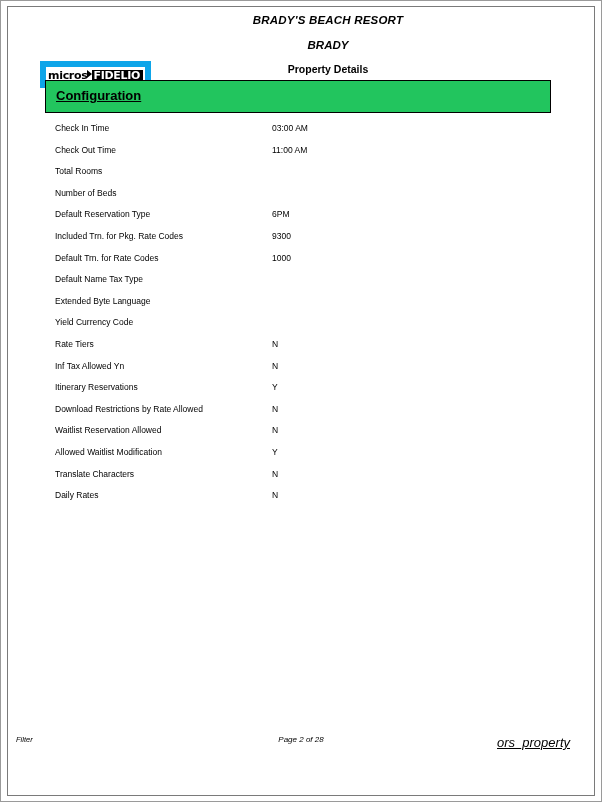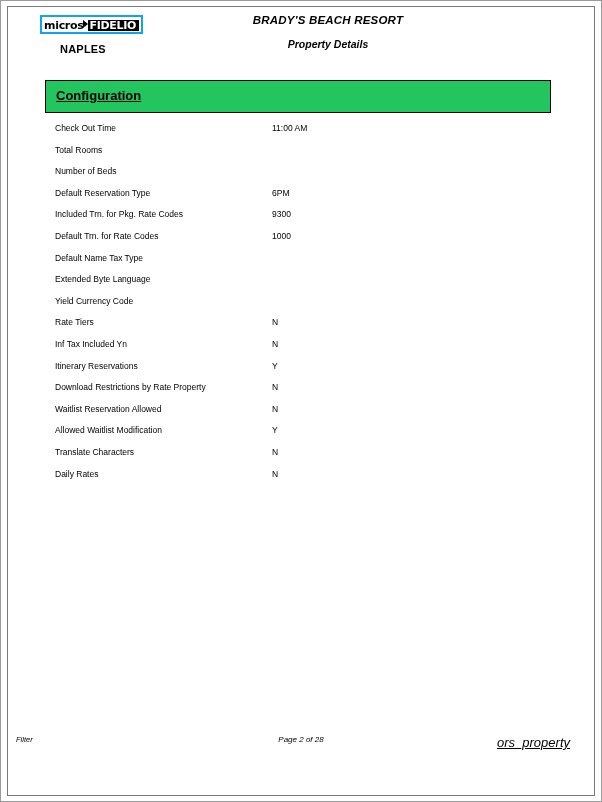--- a/index.html
+++ b/index.html
@@ -33,25 +33,26 @@
   
   .logo-wrap {
     position: absolute;
     left: 32px;
     top: 8px;
     width: 86px;
     text-align: center;
   }
   .logo {
     display: inline-block;
-    border: 2px solid #0ea5e9;
+    border: 6px solid #0ea5e9;
     background: #fff;
     padding: 1px 2px 1px 2px;
     line-height: 11px;
     white-space: nowrap;
+    margin-top: 46px;
   }
   .logo .m {
     font-size: 11px;
     font-weight: 700;
     letter-spacing: -0.3px;
     color: #000;
     font-family: "DejaVu Sans", sans-serif;
   }
   .logo .arrow {
     display: inline-block;
@@ -98,21 +99,20 @@
     margin-top: 13px;
     font-size: 11.5px;
     font-weight: 700;
     font-style: italic;
     color: #000;
   }
   .hdr-sub2 {
     margin-top: 12px;
     font-size: 10.5px;
     font-weight: 700;
-    font-style: italic;
     color: #000;
   }
 
   
   .section-box {
     position: absolute;
     left: 37px;
     top: 73px;
     width: 506px;
     height: 33px;
@@ -203,29 +203,34 @@
 
     <div class="logo-wrap">
       <span class="logo">
         <span class="m">micros</span><span class="arrow"></span><span class="f">FIDELIO</span>
       </span>
       <div class="property-name">NAPLES</div>
     </div>
 
     <div class="hdr-center">
       <div class="hdr-title">BRADY'S BEACH RESORT</div>
+      <div class="hdr-sub">BRADY</div>
       <div class="hdr-sub2">Property Details</div>
     </div>
 
     <div class="section-box">
       <div class="section-title">Configuration</div>
     </div>
 
     <div class="fields">
         <div class="row">
+          <div class="label">Check In Time</div>
+          <div class="value">03:00 AM</div>
+        </div>
+        <div class="row">
           <div class="label">Check Out Time</div>
           <div class="value">11:00 AM</div>
         </div>
         <div class="row">
           <div class="label">Total Rooms</div>
           <div class="value"></div>
         </div>
         <div class="row">
           <div class="label">Number of Beds</div>
           <div class="value"></div>
@@ -252,29 +257,29 @@
         </div>
         <div class="row">
           <div class="label">Yield Currency Code</div>
           <div class="value"></div>
         </div>
         <div class="row">
           <div class="label">Rate Tiers</div>
           <div class="value">N</div>
         </div>
         <div class="row">
-          <div class="label">Inf Tax Included Yn</div>
+          <div class="label">Inf Tax Allowed Yn</div>
           <div class="value">N</div>
         </div>
         <div class="row">
           <div class="label">Itinerary Reservations</div>
           <div class="value">Y</div>
         </div>
         <div class="row">
-          <div class="label">Download Restrictions by Rate Property</div>
+          <div class="label">Download Restrictions by Rate Allowed</div>
           <div class="value">N</div>
         </div>
         <div class="row">
           <div class="label">Waitlist Reservation Allowed</div>
           <div class="value">N</div>
         </div>
         <div class="row">
           <div class="label">Allowed Waitlist Modification</div>
           <div class="value">Y</div>
         </div>

